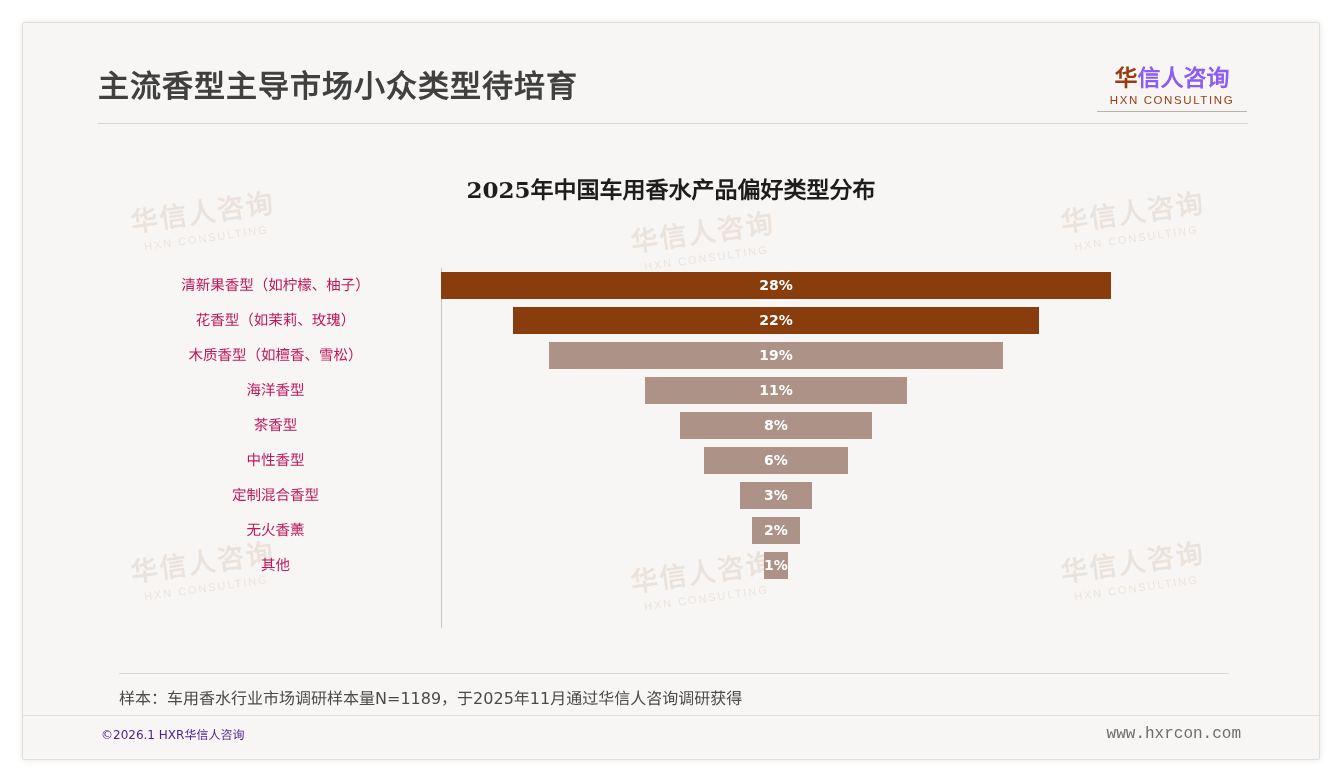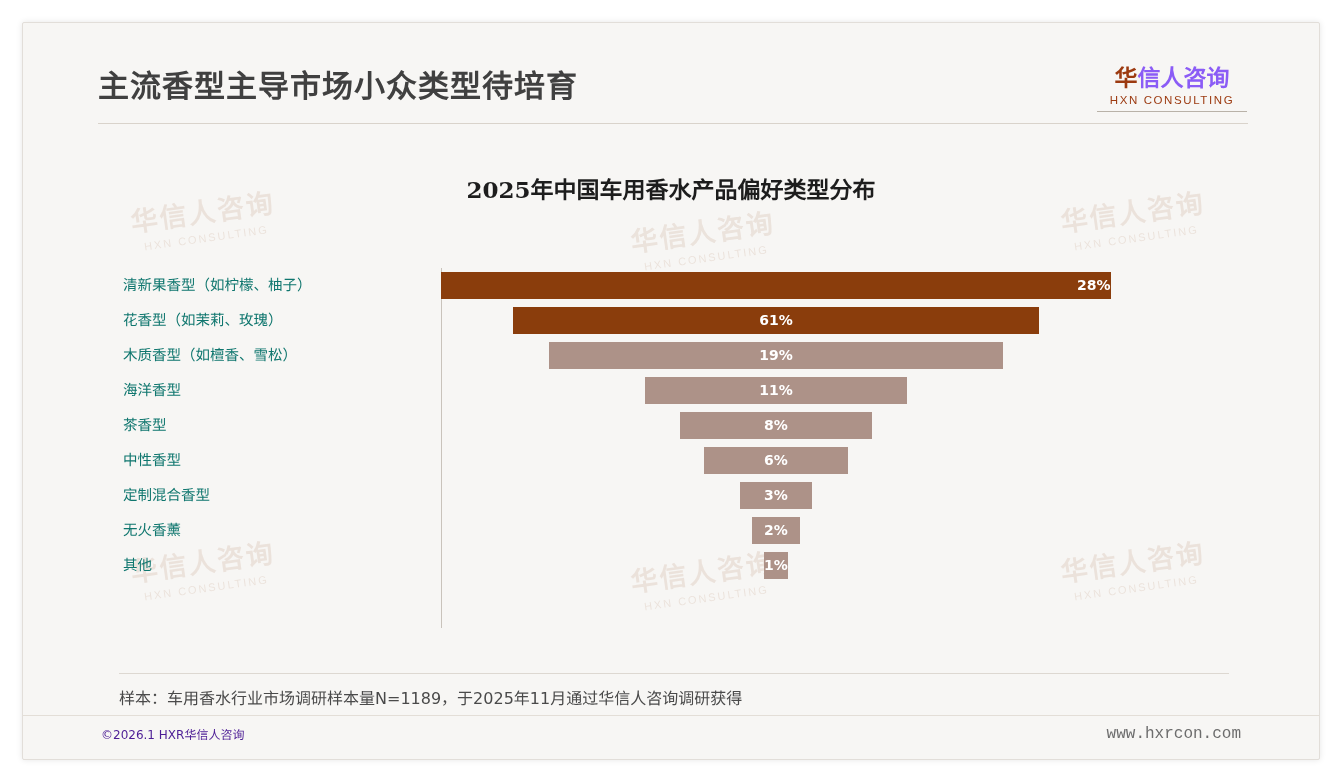--- a/index.html
+++ b/index.html
@@ -117,24 +117,24 @@
     height: 35px;
     margin-bottom: 0;
   }
   .row-label {
     position: absolute;
     left: 0;
     top: 0;
     width: 305px;
     height: 35px;
     line-height: 35px;
-    text-align: left;
+    text-align: center;
     font-family: "DejaVu Sans", "Liberation Sans", sans-serif;
     font-size: 14.5px;
-    color: #0f766e;
+    color: #be185d;
     white-space: nowrap;
   }
   .bar-wrap {
     position: absolute;
     left: 318px;
     top: 0;
     right: 0;
     height: 35px;
   }
   .bar {
@@ -268,28 +268,28 @@
 
   <div class="chart-title">2025年中国车用香水产品偏好类型分布</div>
 
   <div class="chart">
     <div class="axis-line"></div>
     <div id="rows">
         <div class="row">
           <div class="row-label">清新果香型（如柠檬、柚子）</div>
           <div class="bar-wrap" style="width: 782px;">
             <div class="bar" style="left: 0.4px; width: 669.2px; background: rgb(138, 61, 12);"></div>
-            <div class="bar-value" style="left: 0.4px; width: 669.2px; text-align: right;">28%</div>
+            <div class="bar-value" style="left: 0.4px; width: 669.2px;">28%</div>
           </div>
         </div>
         <div class="row">
           <div class="row-label">花香型（如茉莉、玫瑰）</div>
           <div class="bar-wrap" style="width: 782px;">
             <div class="bar" style="left: 72.1px; width: 525.8px; background: rgb(138, 61, 12);"></div>
-            <div class="bar-value" style="left: 72.1px; width: 525.8px;">61%</div>
+            <div class="bar-value" style="left: 72.1px; width: 525.8px;">22%</div>
           </div>
         </div>
         <div class="row">
           <div class="row-label">木质香型（如檀香、雪松）</div>
           <div class="bar-wrap" style="width: 782px;">
             <div class="bar light" style="left: 107.95px; width: 454.1px; background: rgb(173, 146, 136);"></div>
             <div class="bar-value" style="left: 107.95px; width: 454.1px;">19%</div>
           </div>
         </div>
         <div class="row">

